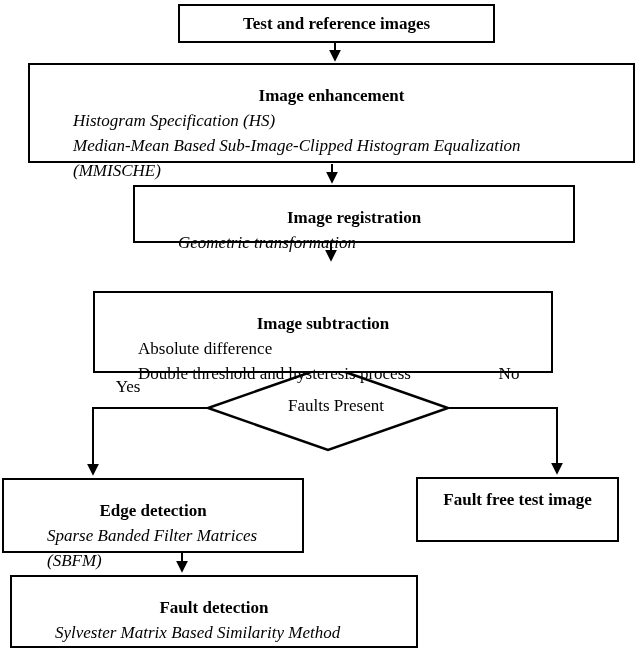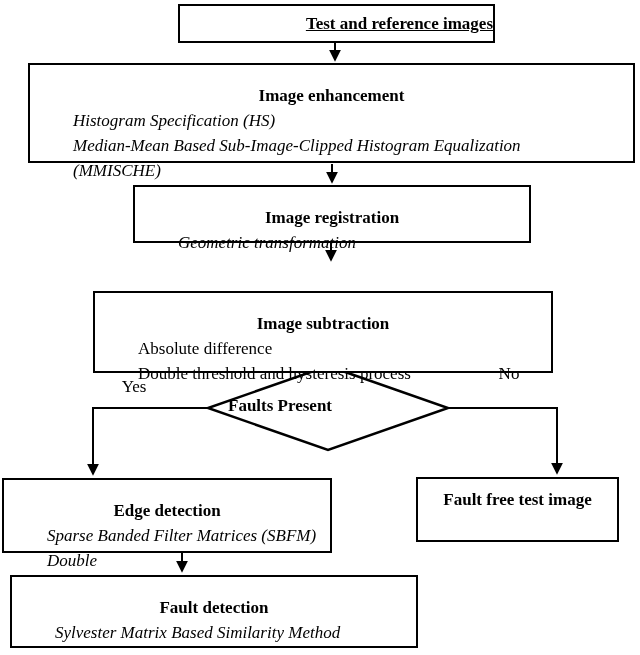--- a/index.html
+++ b/index.html
@@ -34,36 +34,35 @@
   }
   .node-body {
     line-height: 25px;
     padding-left: 43px;
     padding-right: 6px;
   }
   .italic { font-style: italic; }
   .flex-center {
     display: flex;
     align-items: center;
-    justify-content: flex-end;
-    text-decoration: underline;
+    justify-content: center;
   }
   .branch-label {
     position: absolute;
     line-height: 25px;
     text-align: center;
     width: 50px;
   }
   .decision-label {
     position: absolute;
-    left: 228px;
+    left: 236px;
     top: 393px;
     width: 200px;
-    text-align: left;
-    font-weight: bold;
+    text-align: center;
+    font-weight: normal;
     line-height: 25px;
   }
 </style>
 </head>
 <body>
 
 <div class="canvas">
 
   <svg class="flow-svg" viewBox="0 0 640 655" xmlns="http://www.w3.org/2000/svg">
     <defs>
@@ -87,40 +86,40 @@
 
   <div class="node" style="left:28px; top:63px; width:607px; height:100px;">
     <div class="node-title">Image enhancement</div>
     <div class="node-body italic">
       <div>Histogram Specification (HS)</div>
       <div>Median-Mean Based Sub-Image-Clipped Histogram Equalization</div>
       <div>(MMISCHE)</div>
     </div>
   </div>
 
-  <div class="node" style="left:133px; top:185px; width:398px; height:58px;">
+  <div class="node" style="left:133px; top:185px; width:442px; height:58px;">
     <div class="node-title">Image registration</div>
     <div class="node-body italic">
       <div>Geometric transformation</div>
     </div>
   </div>
 
   <div class="node" style="left:93px; top:263px; width:460px; height:82px;margin-top:28px;">
     <div class="node-title">Image subtraction</div>
     <div class="node-body">
       <div>Absolute difference</div>
       <div>Double threshold and hysteresis process</div>
     </div>
   </div>
 
   <div class="decision-label">Faults Present</div>
-  <div class="branch-label" style="left:109px; top:374px;">Yes</div>
+  <div class="branch-label" style="left:103px; top:374px;">Yes</div>
   <div class="branch-label" style="left:484px; top:361px;">No</div>
 
-  <div class="node" style="left:2px; top:478px; width:330px; height:75px;">
+  <div class="node" style="left:2px; top:478px; width:302px; height:75px;">
     <div class="node-title">Edge detection</div>
     <div class="node-body italic">
       <div>Sparse Banded Filter Matrices (SBFM)</div>
       <div>Double</div>
     </div>
   </div>
 
   <div class="node" style="left:416px; top:477px; width:203px; height:65px;">
     <div class="node-title" style="padding-top:8px;">Fault free test image</div>
   </div>

